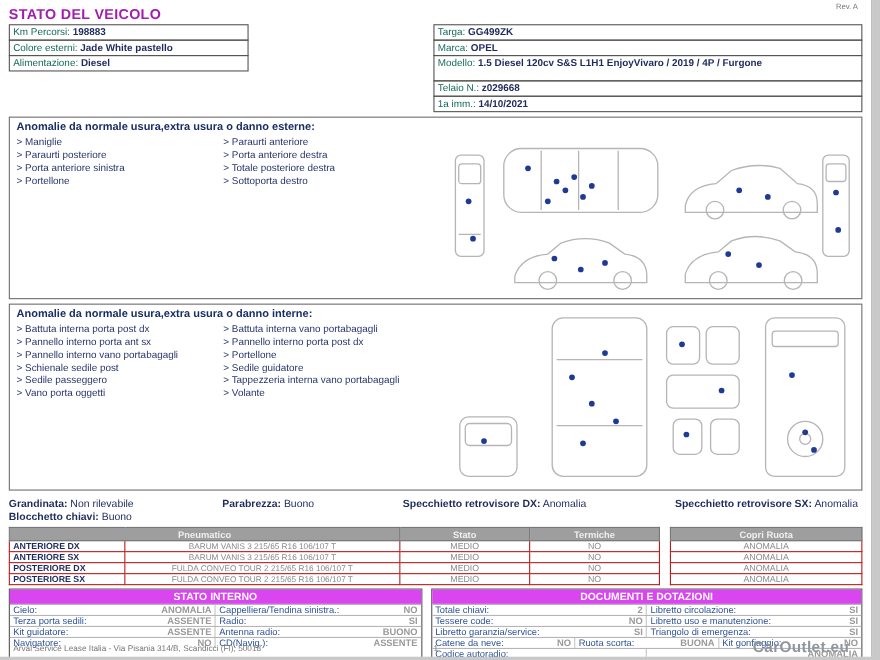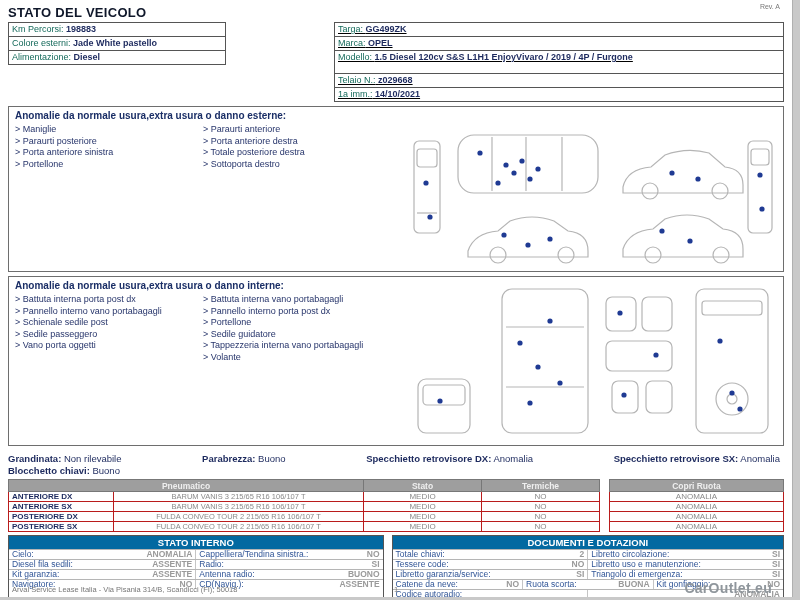--- a/index.html
+++ b/index.html
@@ -1,24 +1,24 @@
 <!DOCTYPE html>
 <html><head>
 <meta charset="utf-8">
 <style>
   * { margin:0; padding:0; box-sizing:border-box; }
   html,body { width:800px; height:600px; }
   body { background:#c9c9c9; font-family:"Liberation Sans", sans-serif; }
   .page { position:relative; width:793px; height:597px; background:#fff; padding:5px 8px; overflow:hidden; border-right:1px solid #b0b0b0; }
   .rev { position:absolute; top:3px; right:12px; font-size:7px; color:#777; }
-  .title { color:#0f172a; font-size:13px; font-weight:bold; letter-spacing:.3px; line-height:15px; }
+  .title { color:#a21caf; font-size:13px; font-weight:bold; letter-spacing:.3px; line-height:15px; }
 
   .info-grid { display:flex; justify-content:space-between; margin-top:3px; }
   .info-col.left  { width:218px; }
-  .info-col.right { width:450px;text-decoration:underline; }
+  .info-col.right { width:390px; }
   .field { border:1px solid #555; margin-top:-1px; padding:1px 3px; font-size:9px; line-height:11px; min-height:13px; }
   .field.tall { min-height:24px; }
   .field .lbl { color:#156a5b; }
   .field .val { color:#1d2a5e; font-weight:bold; }
 
   .section { border:1px solid #6e6e6e; margin-top:4px; padding:3px 6px; position:relative; }
   .section.exterior { height:166px; }
   .section.interior { height:170px; }
   .sec-title { font-size:10px; font-weight:bold; color:#1a2e66; }
   .lists { display:flex; margin-top:3px; }
@@ -35,21 +35,21 @@
   .tires td { border:1px solid #b91c1c; height:8px; padding:0 3px; }
   .tires td.pos { font-weight:bold; color:#1d2a5e; text-align:left; }
   .tires td.desc { color:#8a8a8a; text-align:center; font-size:7.5px; }
   .tires td.c { color:#8a8a8a; text-align:center; }
   .tires td.gap, .tires th.gap { border:none; background:#fff; }
 
   .bottom { display:flex; gap:8px; margin-top:3px; }
   .btable { border:1px solid #555; }
   .btable.left  { width:380px; }
   .btable.right { width:397px; }
-  .bhead { background:#0369a1; color:#fff; font-weight:bold; text-align:center; font-size:9.5px; height:13px; line-height:13px; }
+  .bhead { background:#d946ef; color:#fff; font-weight:bold; text-align:center; font-size:9.5px; height:13px; line-height:13px; }
   .brow { display:flex; border-top:1px solid #b5b5b5; height:10px; line-height:9px; font-size:8.5px; }
   .bpair { flex:1; display:flex; justify-content:space-between; padding:0 3px; overflow:hidden; white-space:nowrap;text-align:center; }
   .bpair + .bpair { border-left:1px solid #c5c5c5; }
   .bpair .lbl { color:#2f5496; }
   .bpair .val { color:#9a9a9a; font-weight:bold; }
 
   .footer { position:absolute; left:12px; bottom:3px; width:600px; font-size:7.5px; color:#777; }
   .footer .pnum { position:absolute; left:382px; top:0; }
   .watermark { position:absolute; right:20px; bottom:1px; font-size:14px; color:#8f969c; font-weight:bold; letter-spacing:.3px; }
   svg .outline { fill:none; stroke:#b5b5b5; stroke-width:1.2; }
@@ -136,20 +136,21 @@
           <circle cx="280" cy="128" r="2.6"></circle>
       </g>
     </svg>
   </div>
 
   <div class="section interior">
     <div class="sec-title">Anomalie da normale usura,extra usura o danno interne:</div>
     <div class="lists">
       <ul class="alist">
         <li>Battuta interna porta post dx</li>
+        <li>Pannello interno porta ant sx</li>
         <li>Pannello interno vano portabagagli</li>
         <li>Schienale sedile post</li>
         <li>Sedile passeggero</li>
         <li>Vano porta oggetti</li>
       </ul>
       <ul class="alist">
         <li>Battuta interna vano portabagagli</li>
         <li>Pannello interno porta post dx</li>
         <li>Portellone</li>
         <li>Sedile guidatore</li>
@@ -261,31 +262,31 @@
             <span class="lbl">Cielo:</span>
             <span class="val">ANOMALIA</span>
           </div>
         <div class="bpair">
             <span class="lbl">Cappelliera/Tendina sinistra.:</span>
             <span class="val">NO</span>
           </div>
       </div>
       <div class="brow">
         <div class="bpair">
-            <span class="lbl">Diesel fila sedili:</span>
+            <span class="lbl">Terza porta sedili:</span>
             <span class="val">ASSENTE</span>
           </div>
         <div class="bpair">
             <span class="lbl">Radio:</span>
             <span class="val">SI</span>
           </div>
       </div>
       <div class="brow">
         <div class="bpair">
-            <span class="lbl">Kit garanzia:</span>
+            <span class="lbl">Kit guidatore:</span>
             <span class="val">ASSENTE</span>
           </div>
         <div class="bpair">
             <span class="lbl">Antenna radio:</span>
             <span class="val">BUONO</span>
           </div>
       </div>
       <div class="brow">
         <div class="bpair">
             <span class="lbl">Navigatore:</span>

